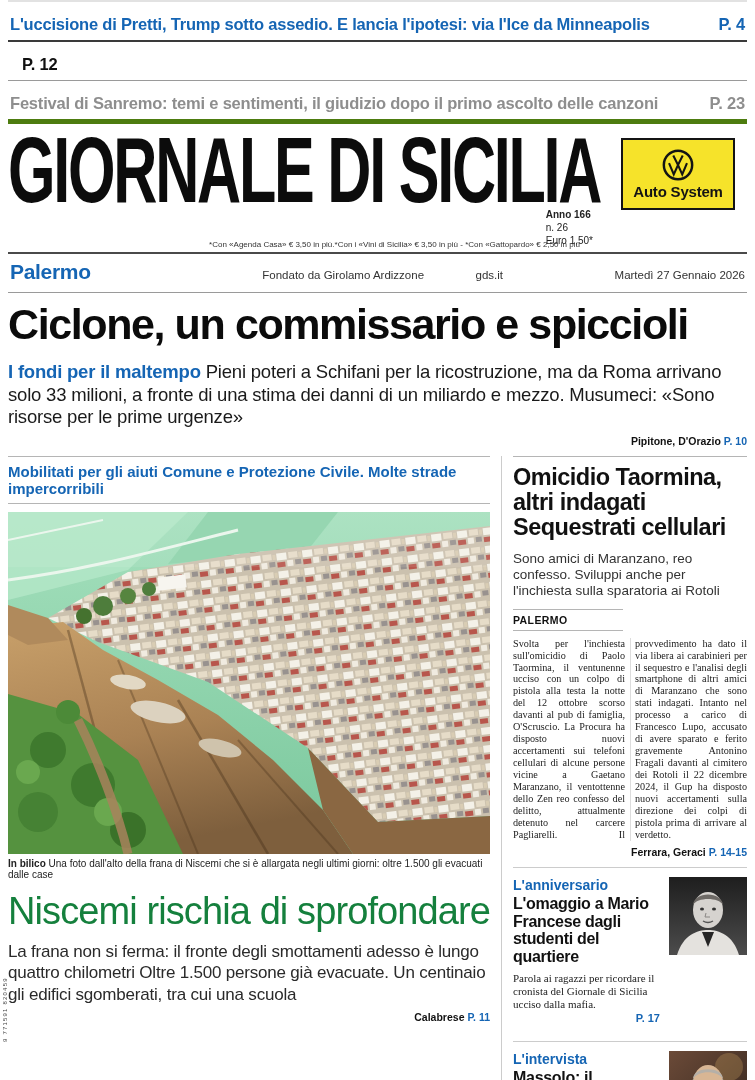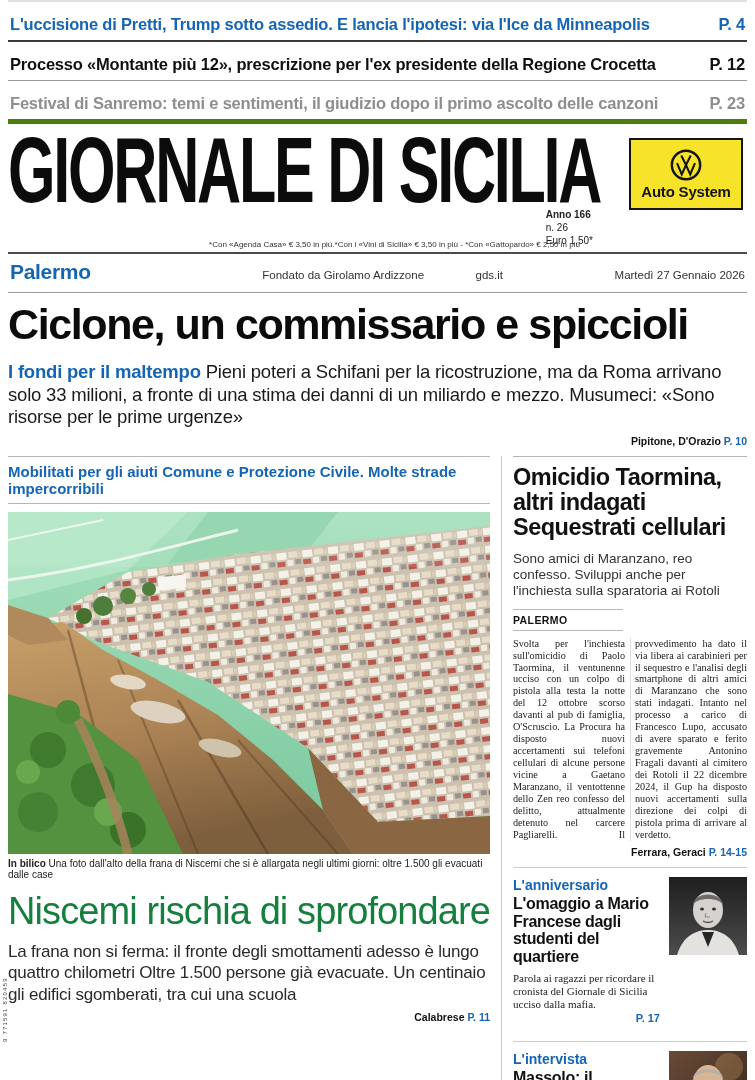--- a/index.html
+++ b/index.html
@@ -14,21 +14,21 @@
   .strip-row.r1 { color:#1565b4; border-bottom:2px solid #3a3a3a; }
   .strip-row.r2 { color:#101010; border-bottom:1px solid #9a9a9a; }
   .strip-row.r3 { color:#8e8e8e; border-bottom:5px solid #4d7c0f; }
   .strip-row .pg { margin-left:12px; white-space:nowrap; }
 
   
   .masthead { position:relative; height:128px; }
   .gds-title { position:absolute; left:0; top:6px; font-size:82px; font-weight:bold;
     letter-spacing:-3px; line-height:.95; white-space:nowrap;
     transform:scaleX(.745) scaleY(1.12); transform-origin:0 30%; color:#0c0c0c; }
-  .mh-adbox { position:absolute; right:4px; top:14px; width:114px; height:72px;
+  .mh-adbox { position:absolute; right:12px; top:14px; width:114px; height:72px;
     background:#f6e32a; border:2px solid #141414; display:flex; flex-direction:column;
     align-items:center; justify-content:center; gap:1px; }
   .mh-brand { font-weight:bold; font-size:15px; color:#141414; letter-spacing:-0.2px; }
   .issue-info { position:absolute; right:154px; top:84px; font-size:10px; line-height:1.3; color:#222; }
   .issue-info .b { font-weight:bold; }
   .small-print { position:absolute; left:170px; right:136px; bottom:3px;
     font-size:8px; color:#333; text-align:center; white-space:nowrap; }
 
   
   .dateline { display:flex; justify-content:space-between; align-items:baseline;
@@ -85,21 +85,20 @@
 <body>
 
 <div class="page">
 
   <div class="strip">
     <div class="strip-row r1">
       <span>L'uccisione di Pretti, Trump sotto assedio. E lancia l'ipotesi: via l'Ice da Minneapolis</span>
       <span class="pg">P. 4</span>
     </div>
     <div class="strip-row r2">
-      <span>Processo «Montante più 12», prescrizione per l'ex presidente della Regione Crocetta</span>
       <span class="pg">P. 12</span>
     </div>
     <div class="strip-row r3">
       <span>Festival di Sanremo: temi e sentimenti, il giudizio dopo il primo ascolto delle canzoni</span>
       <span class="pg">P. 23</span>
     </div>
   </div>
 
   <div class="masthead">
     <div class="gds-title">GIORNALE DI SICILIA</div>

